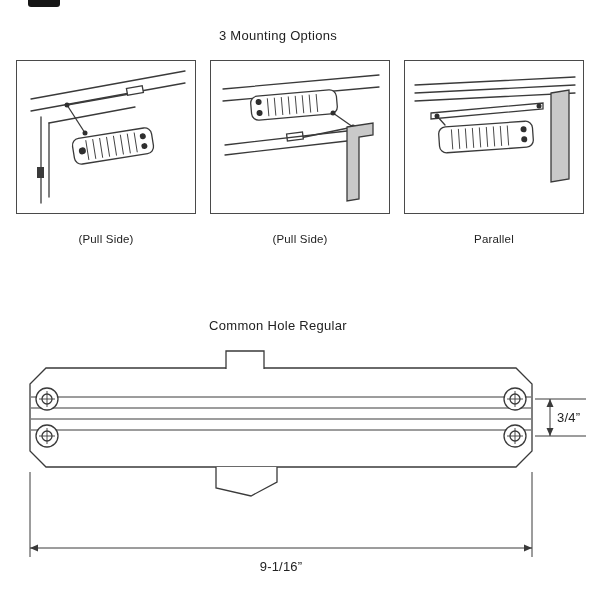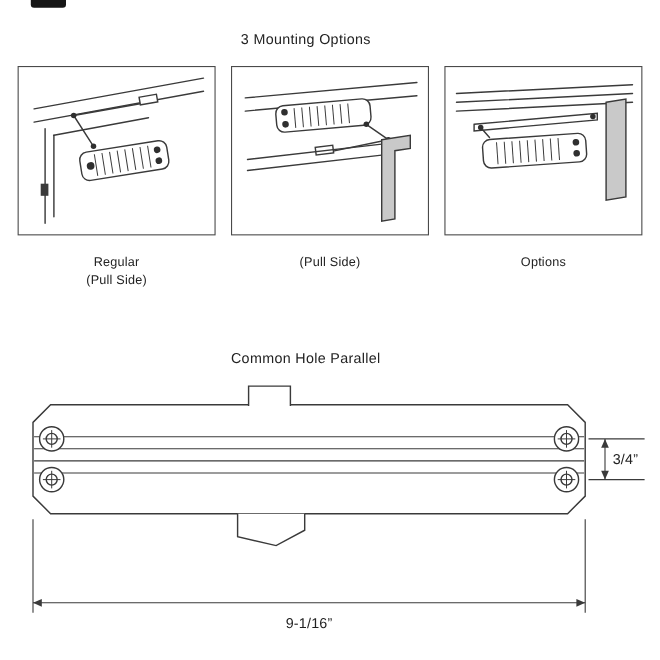--- a/index.html
+++ b/index.html
@@ -159,32 +159,31 @@
       </g>
       <circle cx="32" cy="55" r="2.5" fill="#2f2f2f"></circle>
       <circle cx="134" cy="45" r="2.5" fill="#2f2f2f"></circle>
       <polygon points="146,32 164,29 164,118 146,121" fill="#c9c9c9" class="sf"></polygon>
     </svg>
   </div>
 </div>
 
 <div class="panel-labels">
   <div class="panel-label">
-    <div>Regular</div>
     <div>(Pull Side)</div>
   </div>
   <div class="panel-label">
     <div>(Pull Side)</div>
   </div>
   <div class="panel-label">
-    <div>Options</div>
+    <div>Parallel</div>
   </div>
 </div>
 
-<div id="hole-title" class="section-title">Common Hole Parallel</div>
+<div id="hole-title" class="section-title">Common Hole Regular</div>
 
 <svg id="hole-svg" width="600" height="255" viewBox="0 0 600 255">
 
   <polygon points="46,23 516,23 532,39 532,106 516,122 46,122 30,106 30,39" fill="#fff" class="sf" stroke-width="1.4"></polygon>
 
   <g class="rib">
     <line x1="31" y1="52" x2="531" y2="52"></line>
     <line x1="31" y1="63" x2="531" y2="63"></line>
     <line x1="31" y1="74" x2="531" y2="74"></line>
     <line x1="31" y1="85" x2="531" y2="85"></line>

